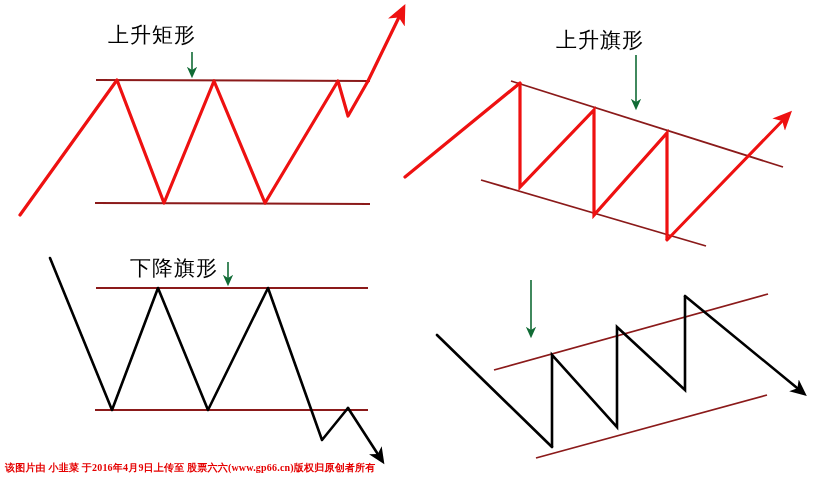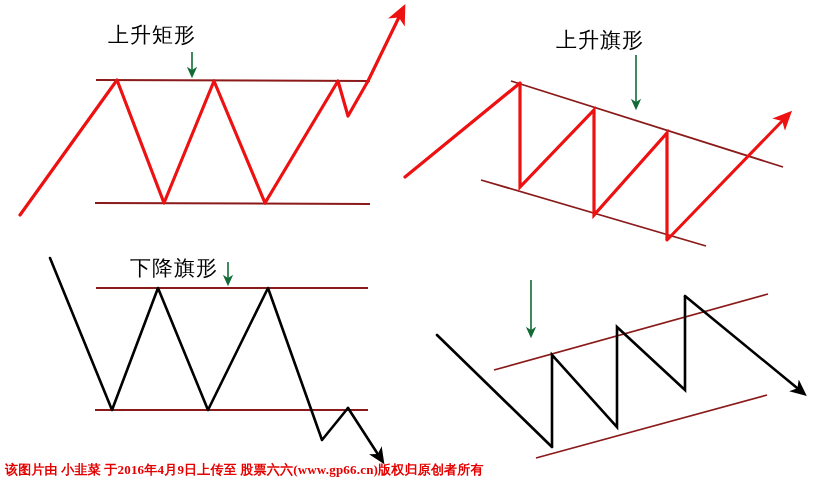--- a/index.html
+++ b/index.html
@@ -38,21 +38,21 @@
   #label-down-rect { left: 130px; top: 258px; }
   #label-up-flag   { left: 556px; top: 30px; text-align: right; }
   #label-down-flag { left: 455px; top: 257px; }
 
   .footer {
     position: absolute;
     left: 5px;
     top: 461px;
     font-family: "Liberation Serif", "DejaVu Serif", serif;
     font-weight: bold;
-    font-size: 13px;
+    font-size: 10px;
     color: #e50000;
     white-space: nowrap;
     letter-spacing: 0.2px;
   }
 </style>
 </head>
 <body>
 
 <div id="stage">
 

